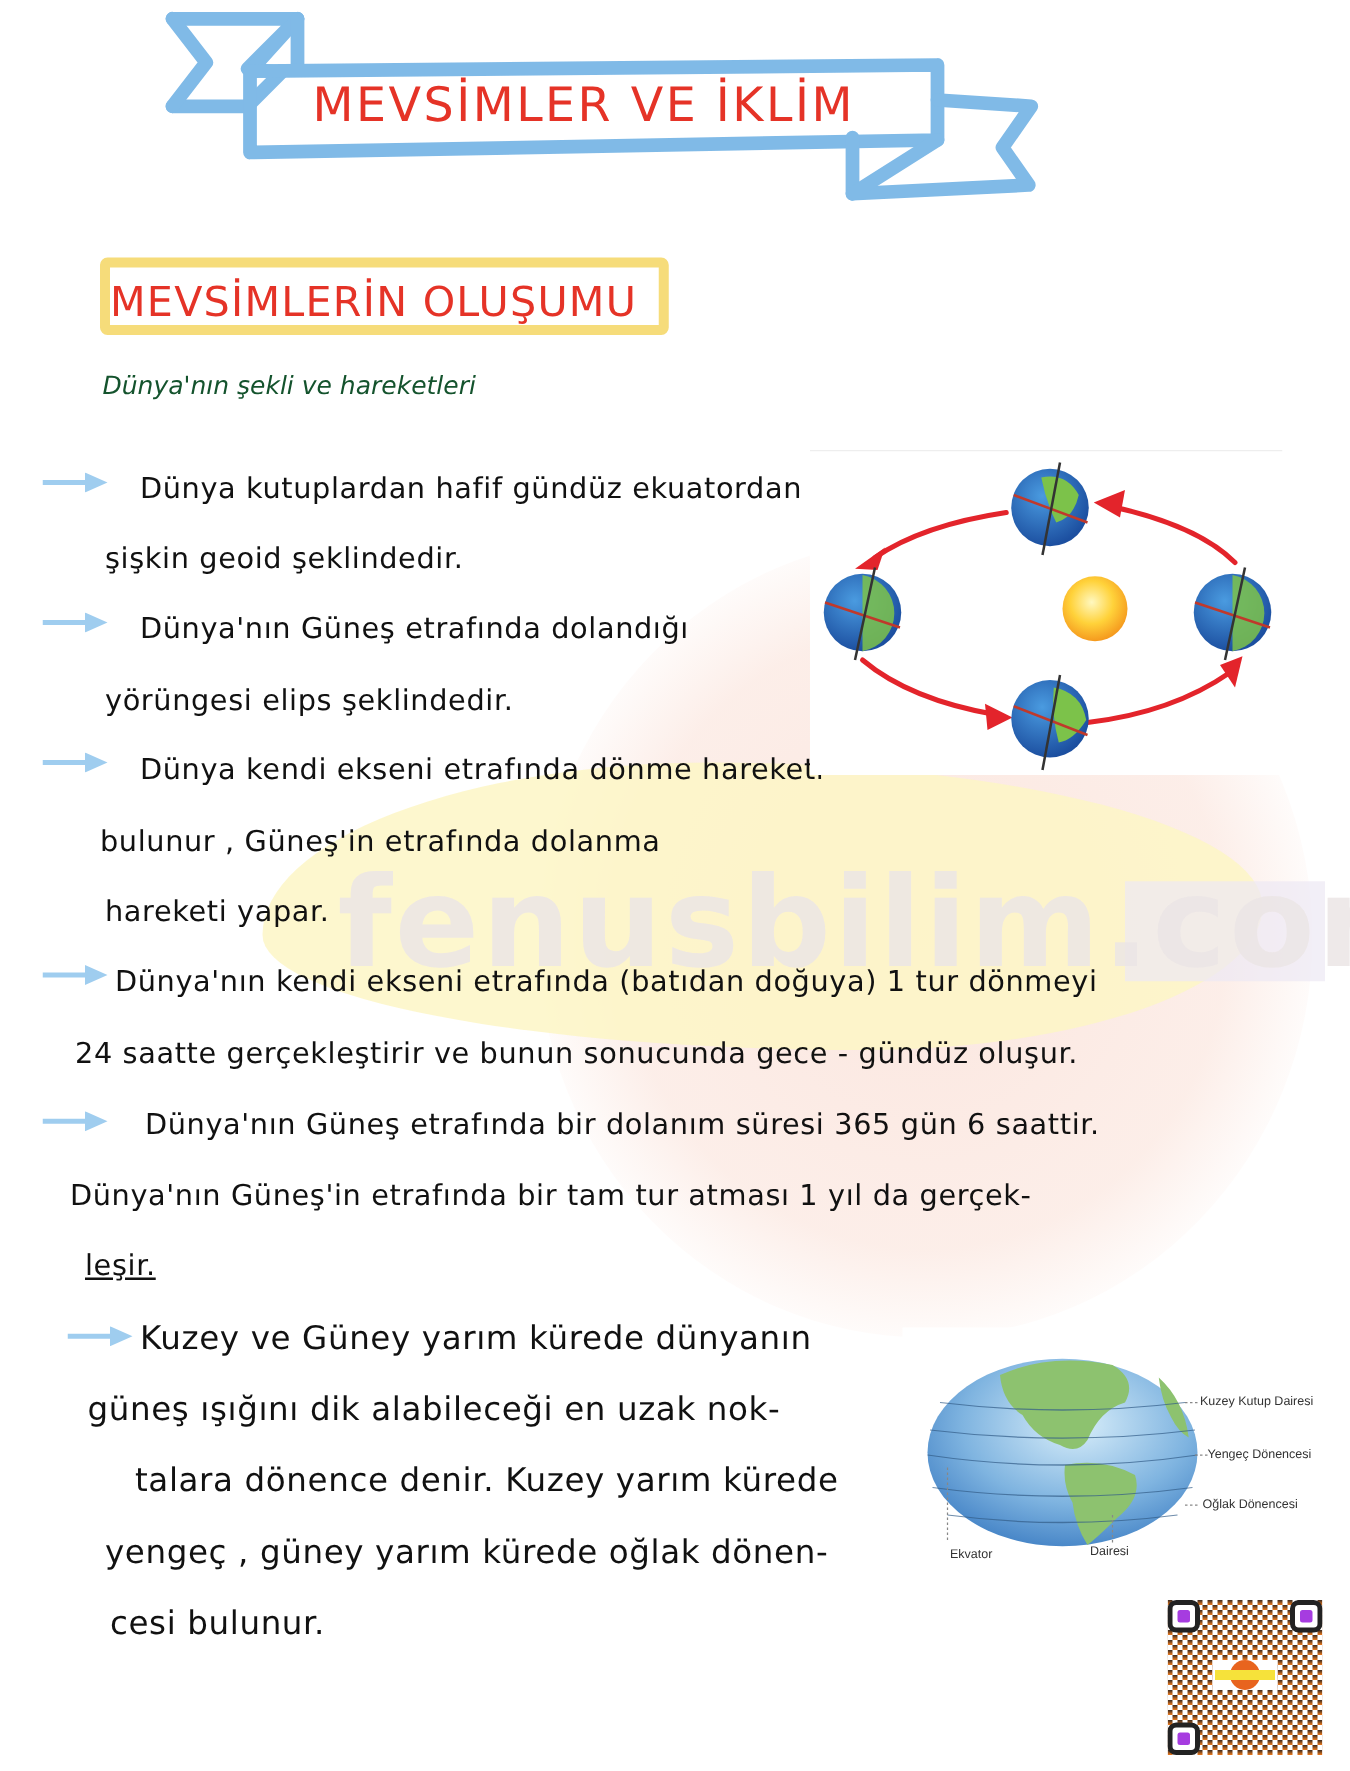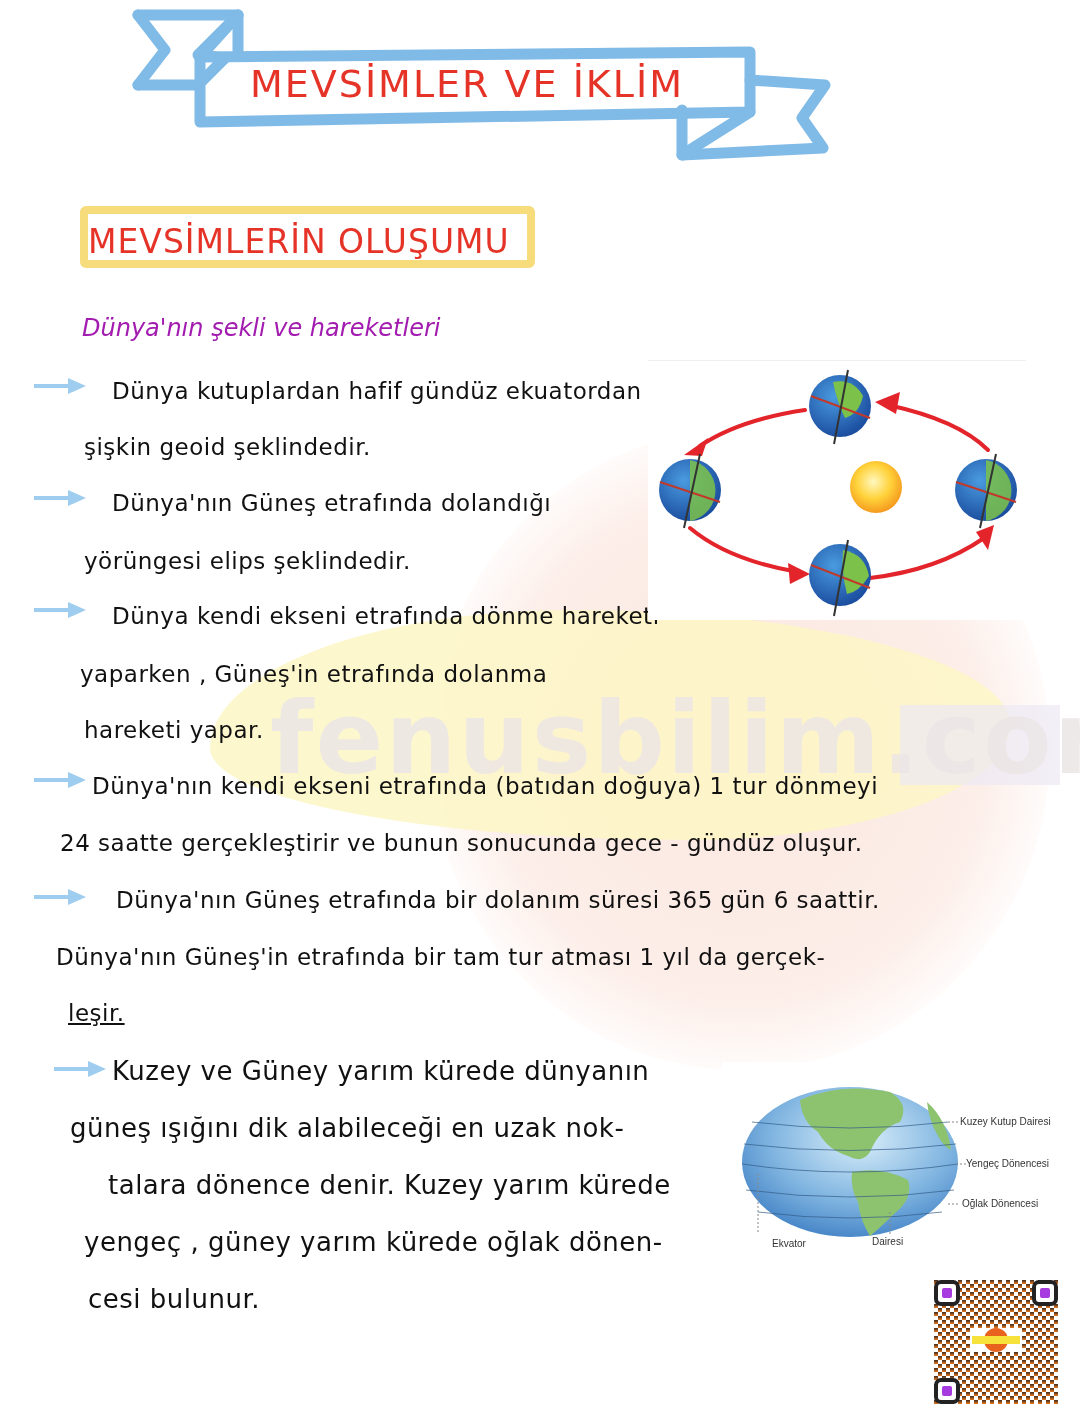--- a/index.html
+++ b/index.html
@@ -47,21 +47,21 @@
       left: 80px; top: 206px; width: 455px; height: 62px;
       border: 8px solid #f6dc7a; border-radius: 6px; box-sizing: border-box;
       background: rgba(255,255,255,0.6);
     }
     .section-title {
       left: 88px; top: 222px;
       font-size: 33px; color: #e53327; letter-spacing: 1px;
     }
 
     .subheading {
-      left: 82px; top: 314px; font-size: 24px; color: #a21caf;
+      left: 82px; top: 296px; font-size: 20px; color: #14532d;
       font-family: "DejaVu Sans", sans-serif; font-style: italic;
     }
 
     .line {
       font-size: 23px; color: #111; white-space: nowrap;
       font-family: "DejaVu Sans", sans-serif;
       letter-spacing: 0.5px;
     }
     .line.big { font-size: 26px; }
 
@@ -113,21 +113,21 @@
     <polygon points="34,0 52,8 34,16" fill="#9fcdef"></polygon>
   </svg>
 <div class="abs line" style="left:112px; top:490px;">Dünya'nın Güneş etrafında dolandığı</div>
 <div class="abs line" style="left:84px; top:548px;">yörüngesi elips şeklindedir.</div>
 
 <svg class="abs arrow" style="left:34px; top:602px;" viewBox="0 0 54 16">
     <line x1="0" y1="8" x2="38" y2="8" stroke="#9fcdef" stroke-width="4"></line>
     <polygon points="34,0 52,8 34,16" fill="#9fcdef"></polygon>
   </svg>
 <div class="abs line" style="left:112px; top:603px;">Dünya kendi ekseni etrafında dönme hareketi</div>
-<div class="abs line" style="left:80px; top:661px;">yaparken , Güneş'in etrafında dolanma</div>
+<div class="abs line" style="left:80px; top:661px;">bulunur , Güneş'in etrafında dolanma</div>
 <div class="abs line" style="left:84px; top:717px;">hareketi yapar.</div>
 
 <svg class="abs arrow" style="left:34px; top:772px;" viewBox="0 0 54 16">
     <line x1="0" y1="8" x2="38" y2="8" stroke="#9fcdef" stroke-width="4"></line>
     <polygon points="34,0 52,8 34,16" fill="#9fcdef"></polygon>
   </svg>
 <div class="abs line" style="left:92px; top:773px;">Dünya'nın kendi ekseni etrafında (batıdan doğuya) 1 tur dönmeyi</div>
 <div class="abs line" style="left:60px; top:830px;">24 saatte gerçekleştirir ve bunun sonucunda gece - gündüz oluşur.</div>
 
 <svg class="abs arrow" style="left:34px; top:889px;" viewBox="0 0 54 16">
@@ -227,21 +227,21 @@
       <line x1="226" y1="60" x2="236" y2="60"></line>
       <line x1="234" y1="102" x2="244" y2="102"></line>
       <line x1="226" y1="142" x2="238" y2="142"></line>
       <line x1="36" y1="112" x2="36" y2="172"></line>
       <line x1="168" y1="150" x2="168" y2="172"></line>
     </g>
   </svg>
   <div class="abs globe-label" style="left:238px; top:54px;">Kuzey Kutup Dairesi</div>
   <div class="abs globe-label" style="left:244px; top:96px;">Yengeç Dönencesi</div>
   <div class="abs globe-label" style="left:240px; top:136px;">Oğlak Dönencesi</div>
-  <div class="abs globe-label" style="left:22px; top:176px;padding-left:28px;">Ekvator</div>
+  <div class="abs globe-label" style="left:10px; top:176px;padding-left:28px;">Ekvator</div>
   <div class="abs globe-label" style="left:150px; top:174px;">Dairesi</div>
 </div>
 
 <div class="abs" style="left:934px; top:1280px; width:124px; height:124px;">
   <svg width="124" height="124" viewBox="0 0 124 124">
     <defs>
       <linearGradient id="qrG" x1="0" y1="0" x2="0" y2="1">
         <stop offset="0%" stop-color="#3a2a20"></stop>
         <stop offset="100%" stop-color="#f07a1a"></stop>
       </linearGradient>

